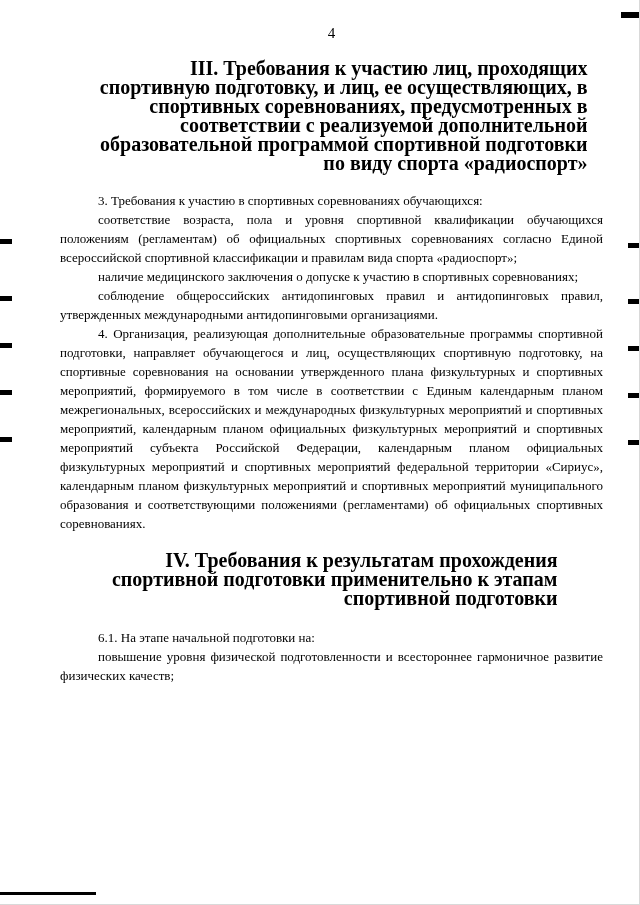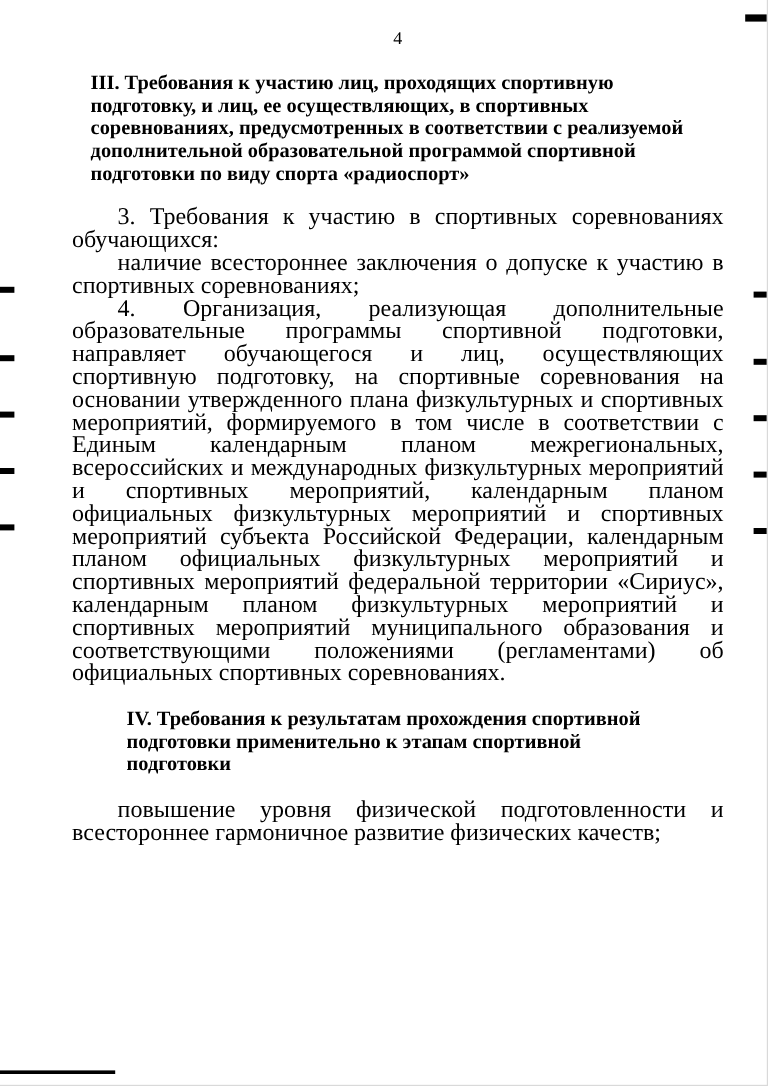--- a/index.html
+++ b/index.html
@@ -26,37 +26,37 @@
     right: 36px;
   }
   .page-number {
     text-align: center;
     font-size: 15px;
     line-height: 19px;
     margin-bottom: 14px;
   }
   .heading {
     font-weight: bold;
-    text-align: left;
-    font-size: 17px;
+    text-align: right;
+    font-size: 20px;
     line-height: 19px;
     margin: 16px auto 18px auto;
   }
   .heading-iii {
     max-width: 512px;
   }
   .heading-iv {
     max-width: 452px;
     margin-top: 18px;
     margin-bottom: 20px;
     font-family: Liberation Serif, serif;
   }
   p.para {
     margin: 0;
-    font-size: 20px;
+    font-size: 13px;
     line-height: 19px;
     text-align: justify;
     text-indent: 38px;
   }
   
   .artifact {
     position: absolute;
     background: #000000;
   }
   .a-left   { left: 0;  width: 12px; height: 5px; }
@@ -84,25 +84,28 @@
 
 <div class="page">
 
   <div class="content">
 
     <div class="page-number">4</div>
 
     <div class="heading heading-iii">III. Требования к участию лиц, проходящих спортивную подготовку, и лиц, ее осуществляющих, в спортивных соревнованиях, предусмотренных в соответствии с реализуемой дополнительной образовательной программой спортивной подготовки по виду спорта «радиоспорт»</div>
 
     <p class="para">3. Требования к участию в спортивных соревнованиях обучающихся:</p>
-    <p class="para">наличие всестороннее заключения о допуске к участию в спортивных соревнованиях;</p>
+    <p class="para">соответствие возраста, пола и уровня спортивной квалификации обучающихся положениям (регламентам) об официальных спортивных соревнованиях согласно Единой всероссийской спортивной классификации и правилам вида спорта «радиоспорт»;</p>
+    <p class="para">наличие медицинского заключения о допуске к участию в спортивных соревнованиях;</p>
+    <p class="para">соблюдение общероссийских антидопинговых правил и антидопинговых правил, утвержденных международными антидопинговыми организациями.</p>
     <p class="para">4. Организация, реализующая дополнительные образовательные программы спортивной подготовки, направляет обучающегося и лиц, осуществляющих спортивную подготовку, на спортивные соревнования на основании утвержденного плана физкультурных и спортивных мероприятий, формируемого в том числе в соответствии с Единым календарным планом межрегиональных, всероссийских и международных физкультурных мероприятий и спортивных мероприятий, календарным планом официальных физкультурных мероприятий и спортивных мероприятий субъекта Российской Федерации, календарным планом официальных физкультурных мероприятий и спортивных мероприятий федеральной территории «Сириус», календарным планом физкультурных мероприятий и спортивных мероприятий муниципального образования и соответствующими положениями (регламентами) об официальных спортивных соревнованиях.</p>
 
     <div class="heading heading-iv">IV. Требования к результатам прохождения спортивной подготовки применительно к этапам спортивной подготовки</div>
 
+    <p class="para">6.1. На этапе начальной подготовки на:</p>
     <p class="para">повышение уровня физической подготовленности и всестороннее гармоничное развитие физических качеств;</p>
 
   </div>
 
   <div class="artifact a-left  a-l1"></div>
   <div class="artifact a-left  a-l2"></div>
   <div class="artifact a-left  a-l3"></div>
   <div class="artifact a-left  a-l4"></div>
   <div class="artifact a-left  a-l5"></div>
   <div class="artifact a-right a-r0"></div>

